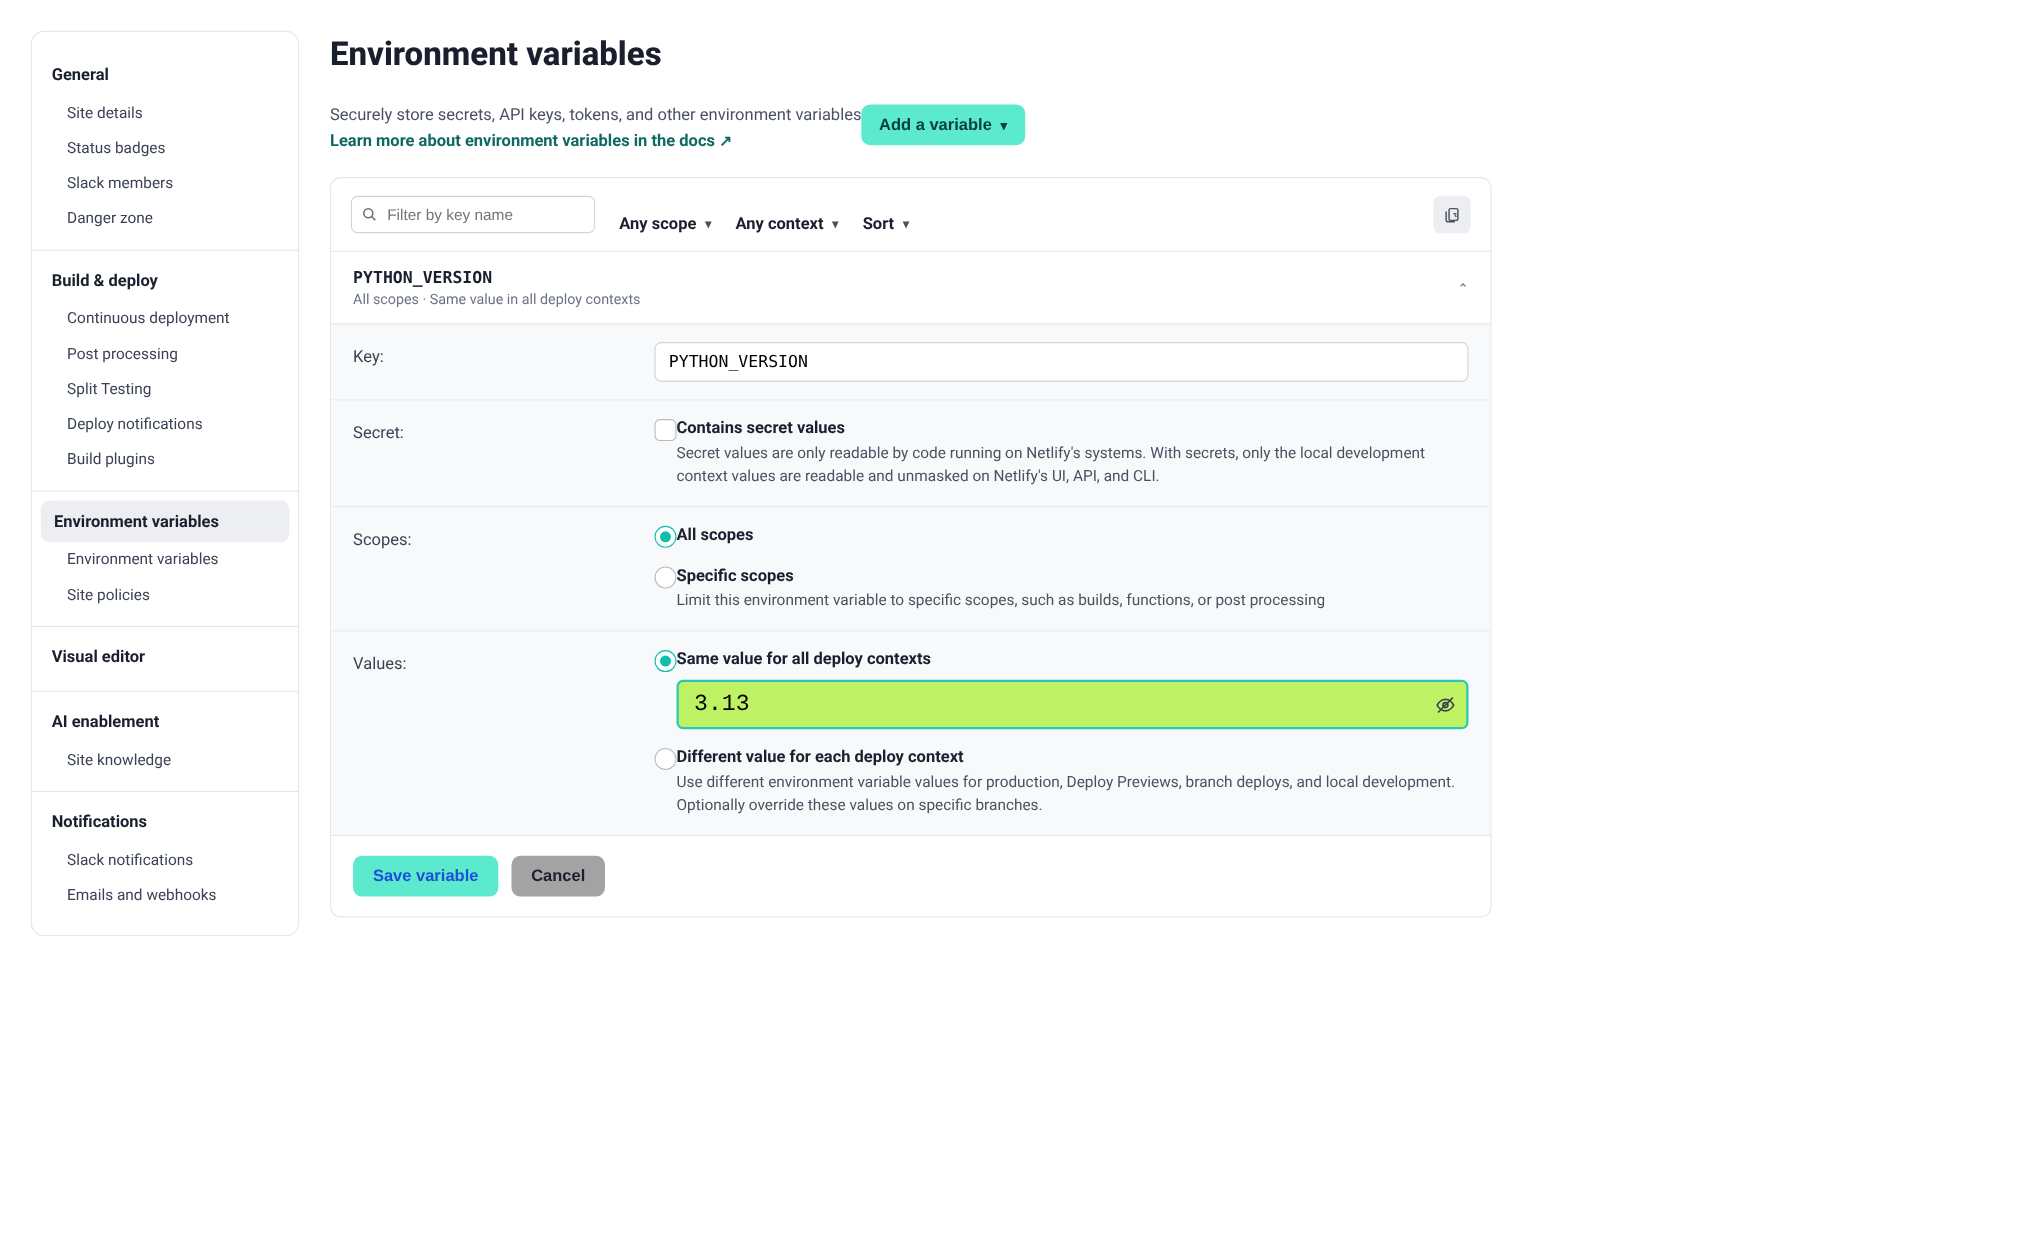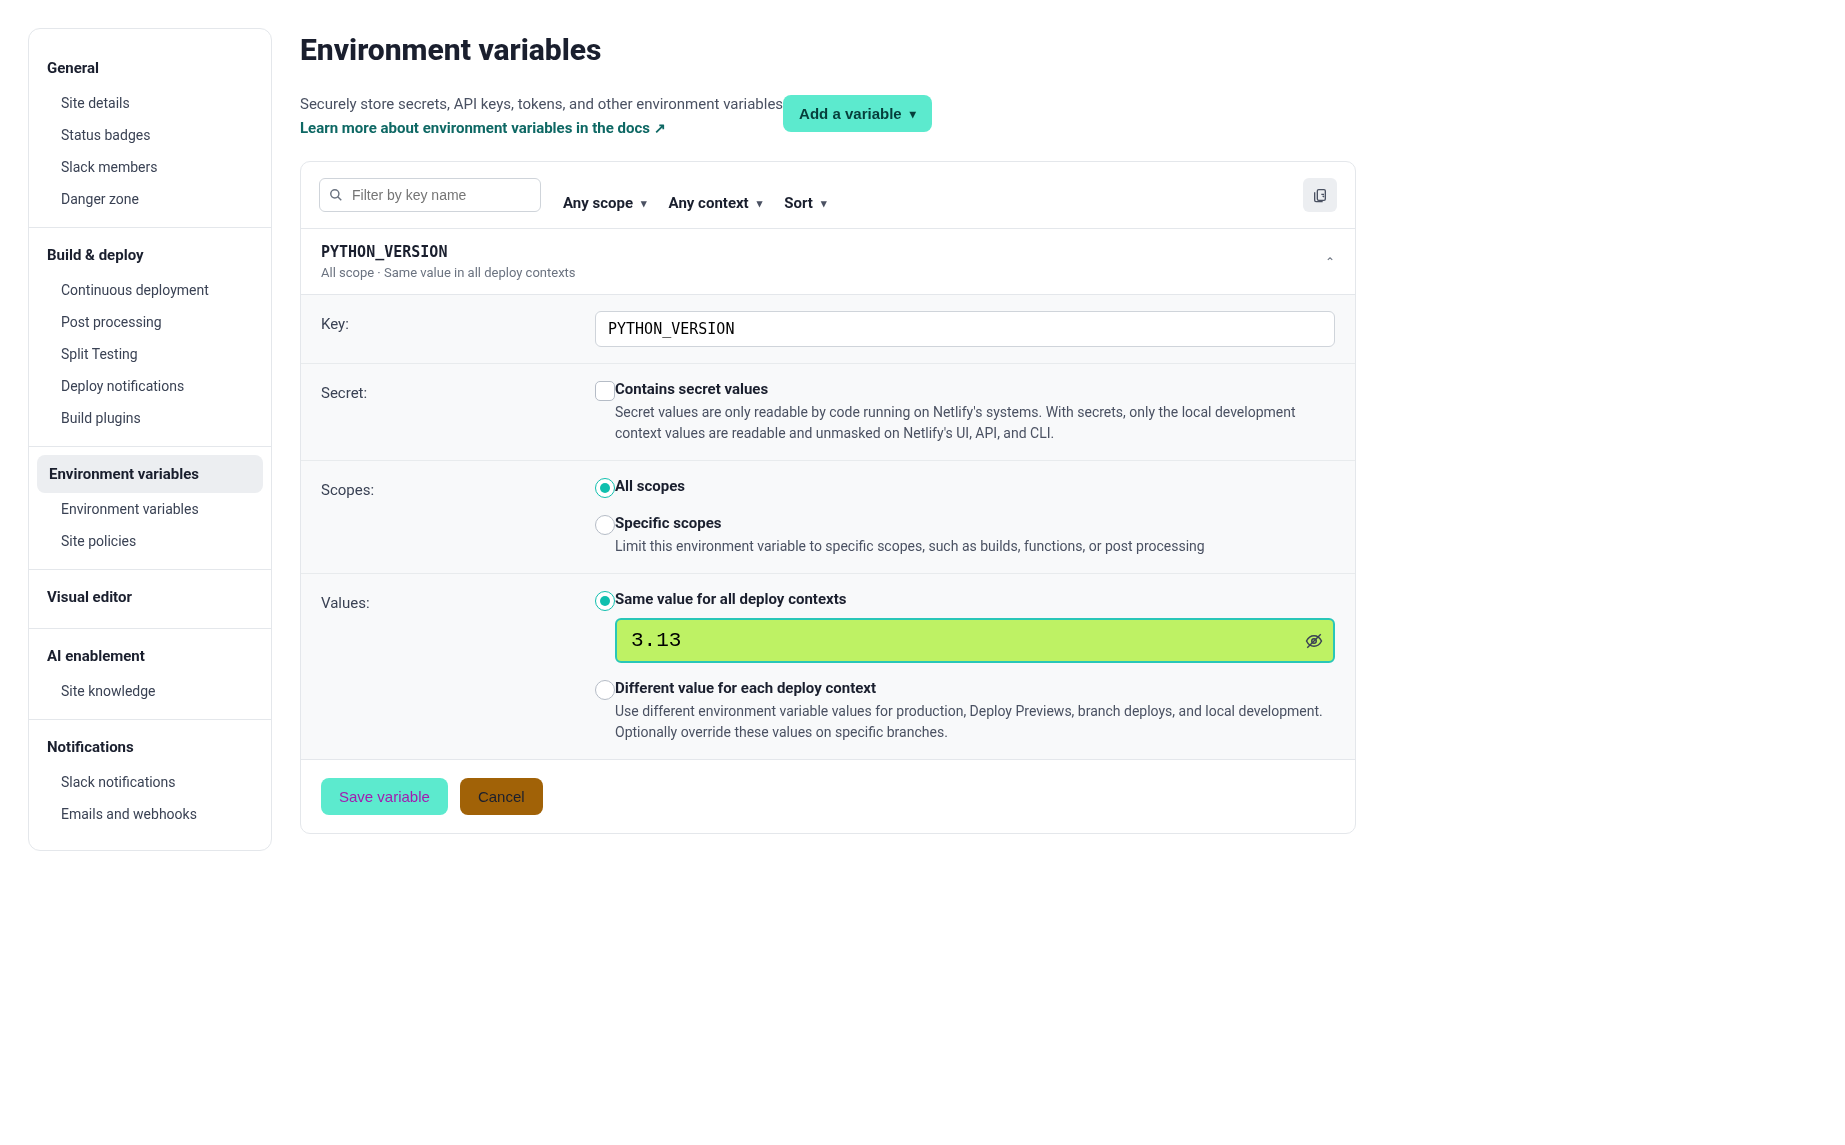--- a/index.html
+++ b/index.html
@@ -280,31 +280,31 @@
   .card-footer {
     padding: 18px 20px;
     display: flex;
     gap: 12px;
   }
   .btn-save {
     background: #5ceace;
     border: none;
     border-radius: 8px;
     padding: 10px 18px;
-    font-weight: 400;
-    font-size: 15px;
-    color: #a21caf;
+    font-weight: 700;
+    font-size: 15px;
+    color: #1d4ed8;
     cursor: pointer;
   }
   .btn-cancel {
-    background: #a16207;
+    background: #a3a3a3;
     border: none;
     border-radius: 8px;
     padding: 10px 18px;
-    font-weight: 400;
+    font-weight: 700;
     font-size: 15px;
     color: #1a1f2e;
     cursor: pointer;
   }
   svg { display: block; }
 </style>
 </head>
 <body>
 
 <div class="page">
@@ -393,21 +393,21 @@
                 <path d="M4 8v12a2 2 0 0 0 2 2h10"></path>
                 <path d="M18 11h-4M18 15l-2-2"></path>
               </svg>
           </span>
         </div>
       </div>
 
       <div class="var-header">
         <div>
           <div class="var-key">PYTHON_VERSION</div>
-          <div class="var-sub">All scope  ·  Same value in all deploy contexts</div>
+          <div class="var-sub">All scopes  ·  Same value in all deploy contexts</div>
         </div>
         <span class="collapse-icon">⌃</span>
       </div>
 
       <div class="form">
 
         <div class="form-row">
           <div class="form-label">Key:</div>
           <div class="form-field">
             <input class="text-input" value="PYTHON_VERSION" style="">

